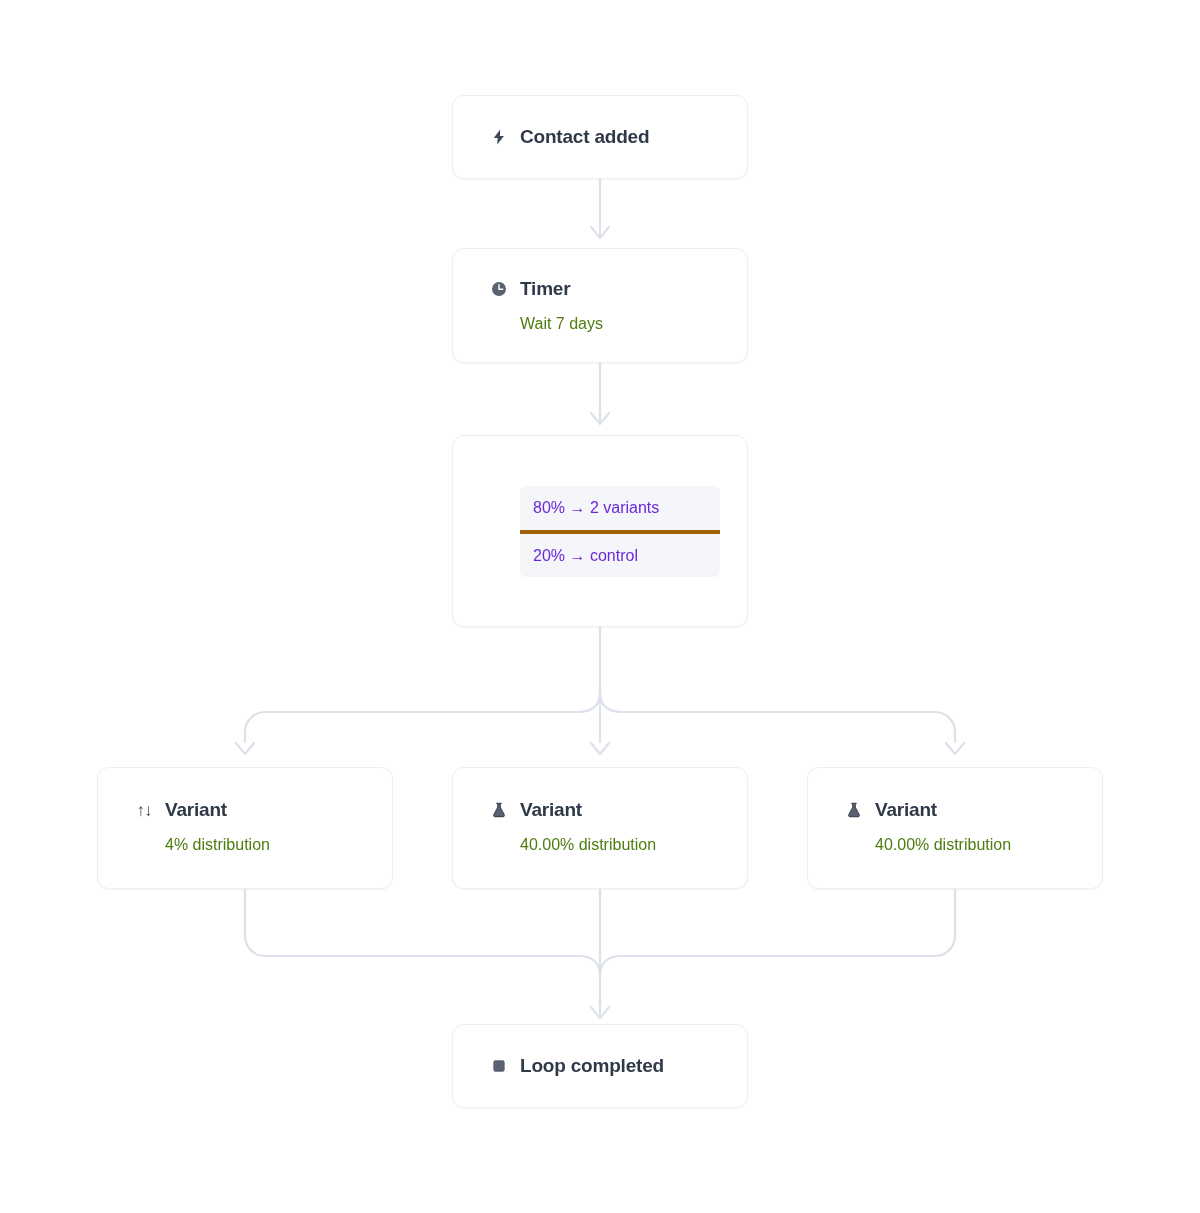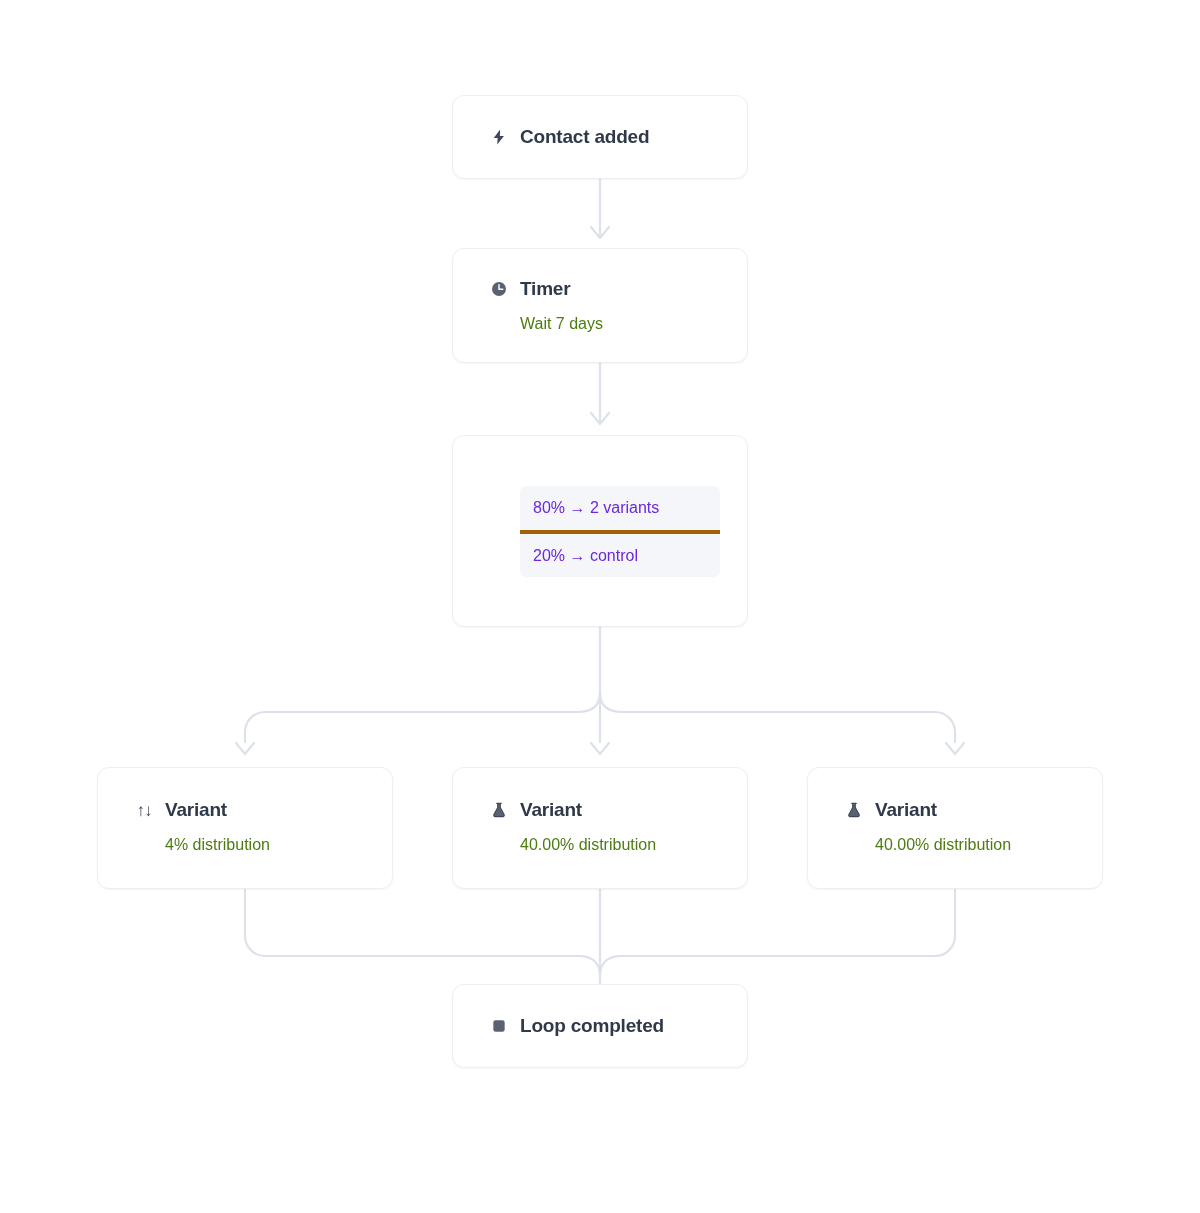--- a/index.html
+++ b/index.html
@@ -106,21 +106,21 @@
   }
   #node-variant-b {
     left: 807px; top: 767px; width: 296px; height: 122px;
     padding: 31px 0 0 36px;
   }
   #node-control .node-sub,
   #node-variant-a .node-sub,
   #node-variant-b .node-sub { margin: 13px 0 0 31px; }
 
   #node-end {
-    left: 452px; top: 984px; width: 296px; height: 84px;
+    left: 452px; top: 1024px; width: 296px; height: 84px;
     padding: 30px 0 0 36px;
   }
   .arrows-glyph {
     font-size: 17px;
     color: #3f4858;
     line-height: 1;
     letter-spacing: -1px;
   }
 </style>
 </head>

